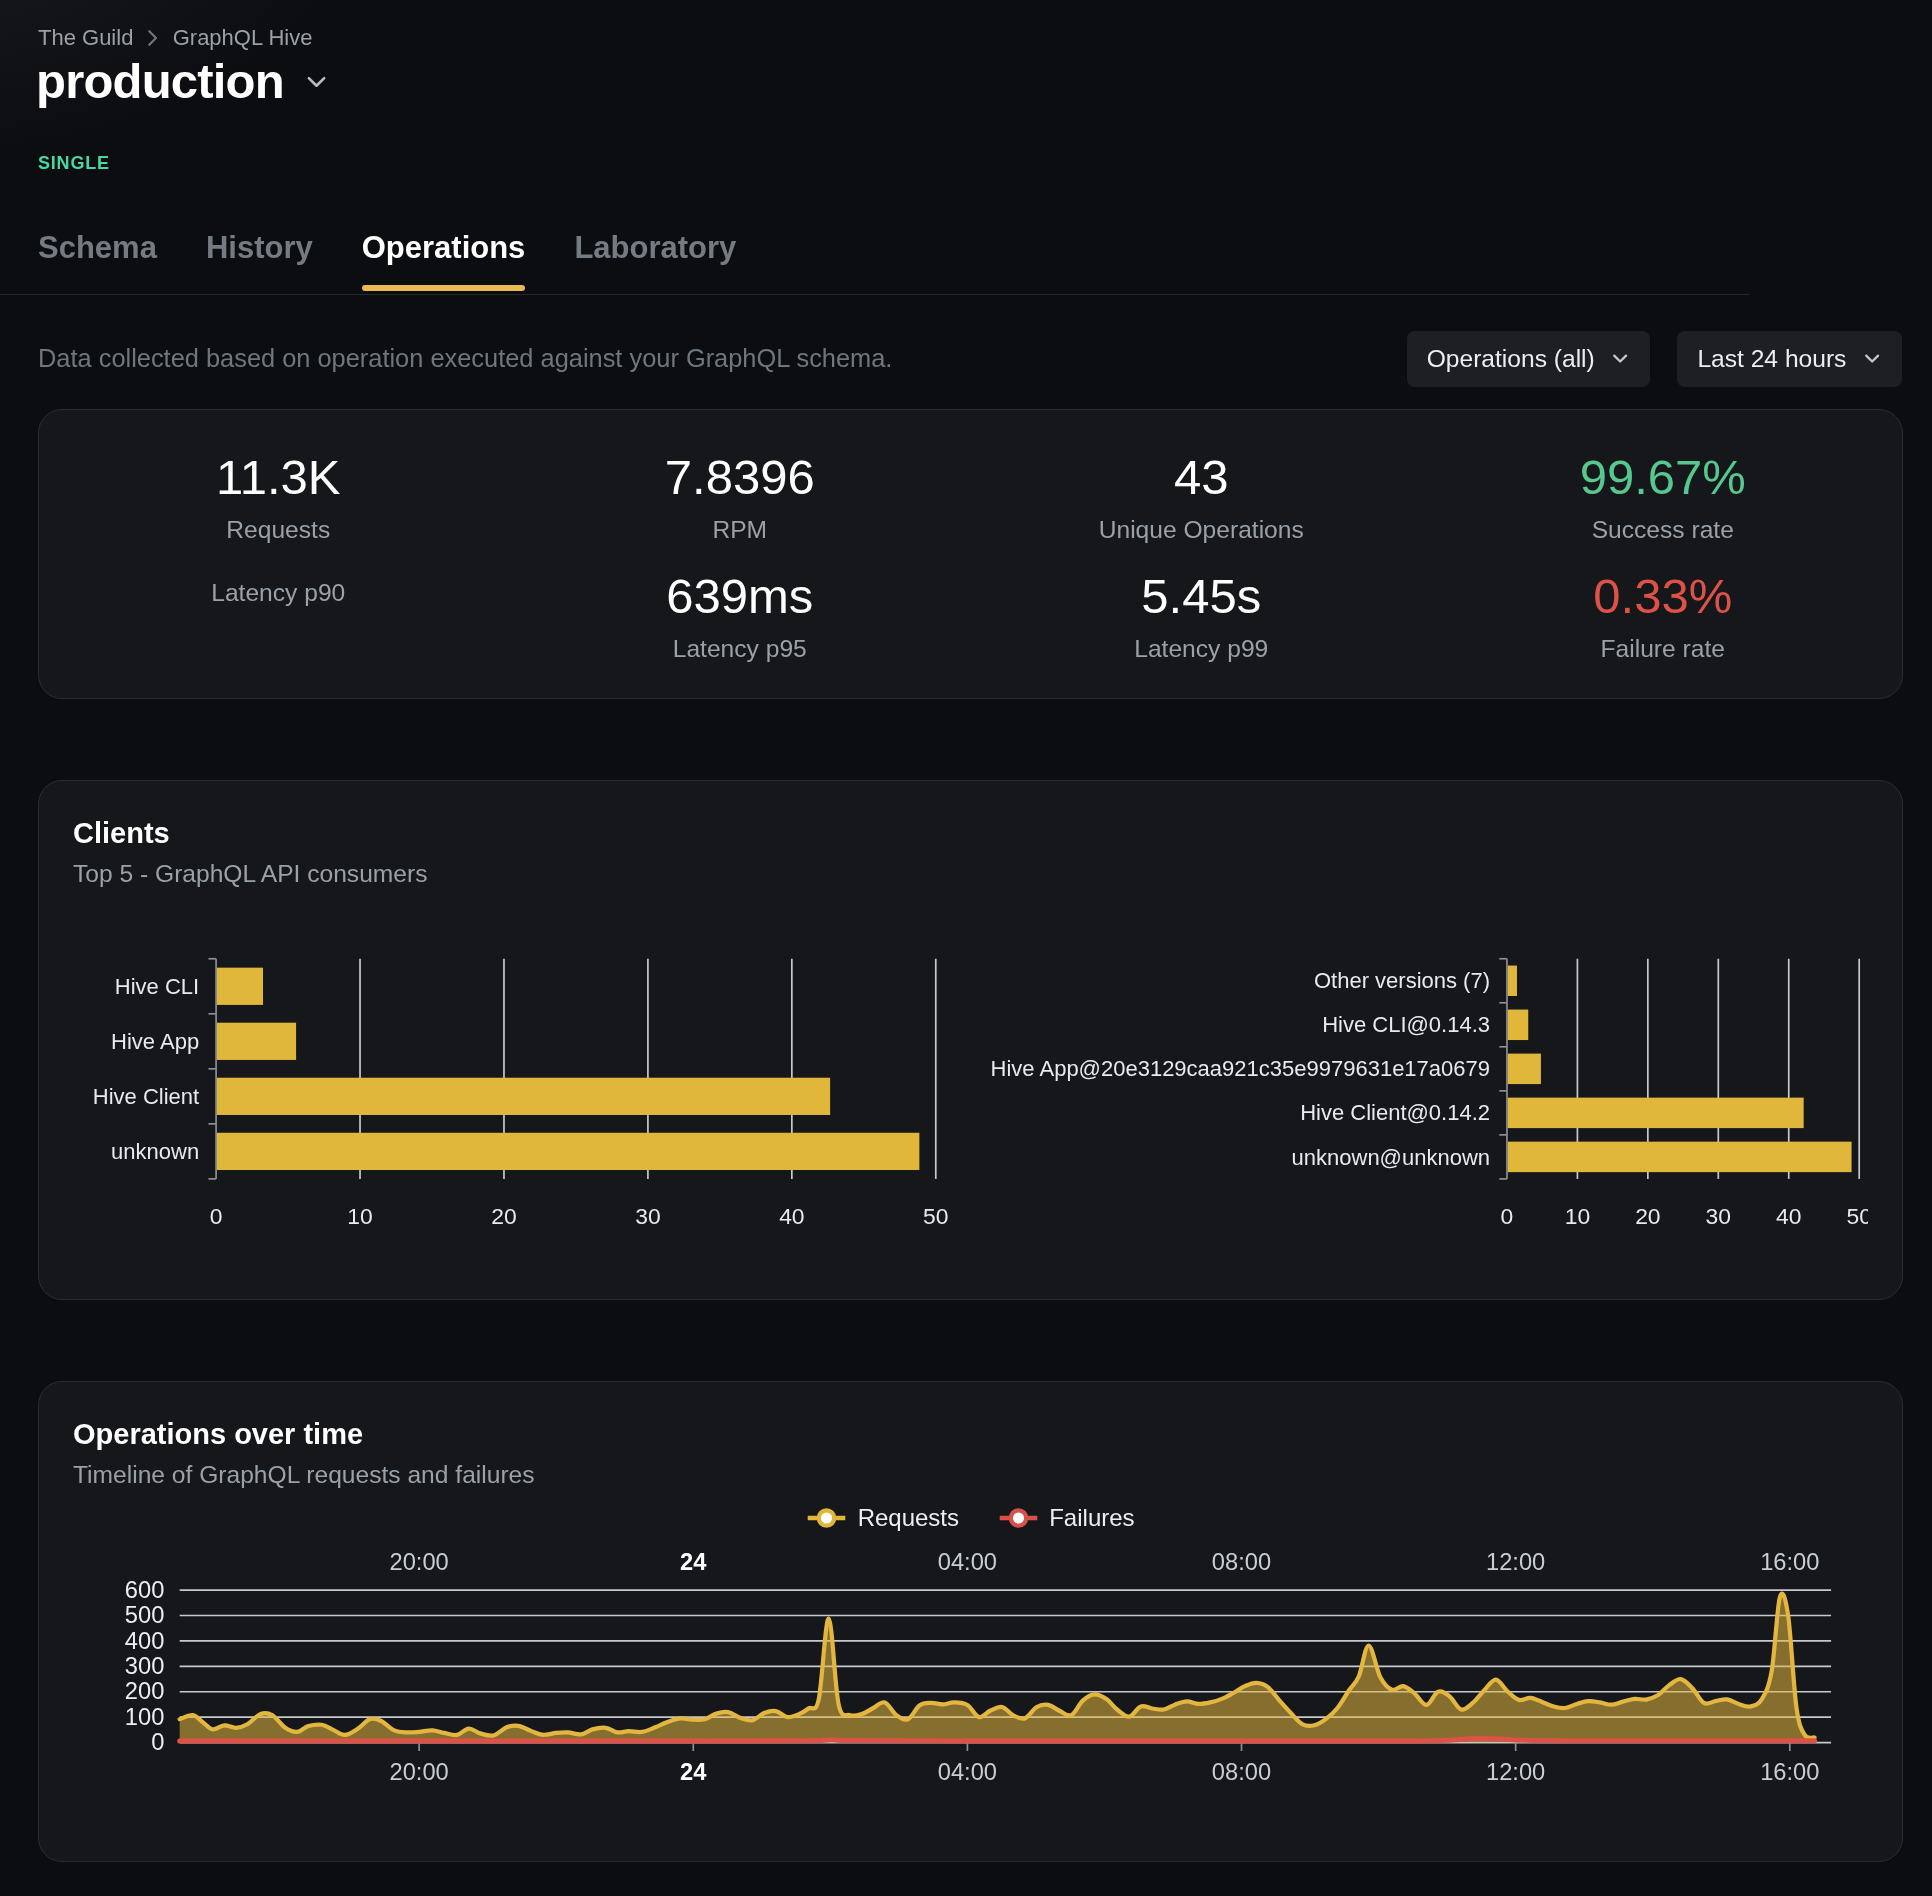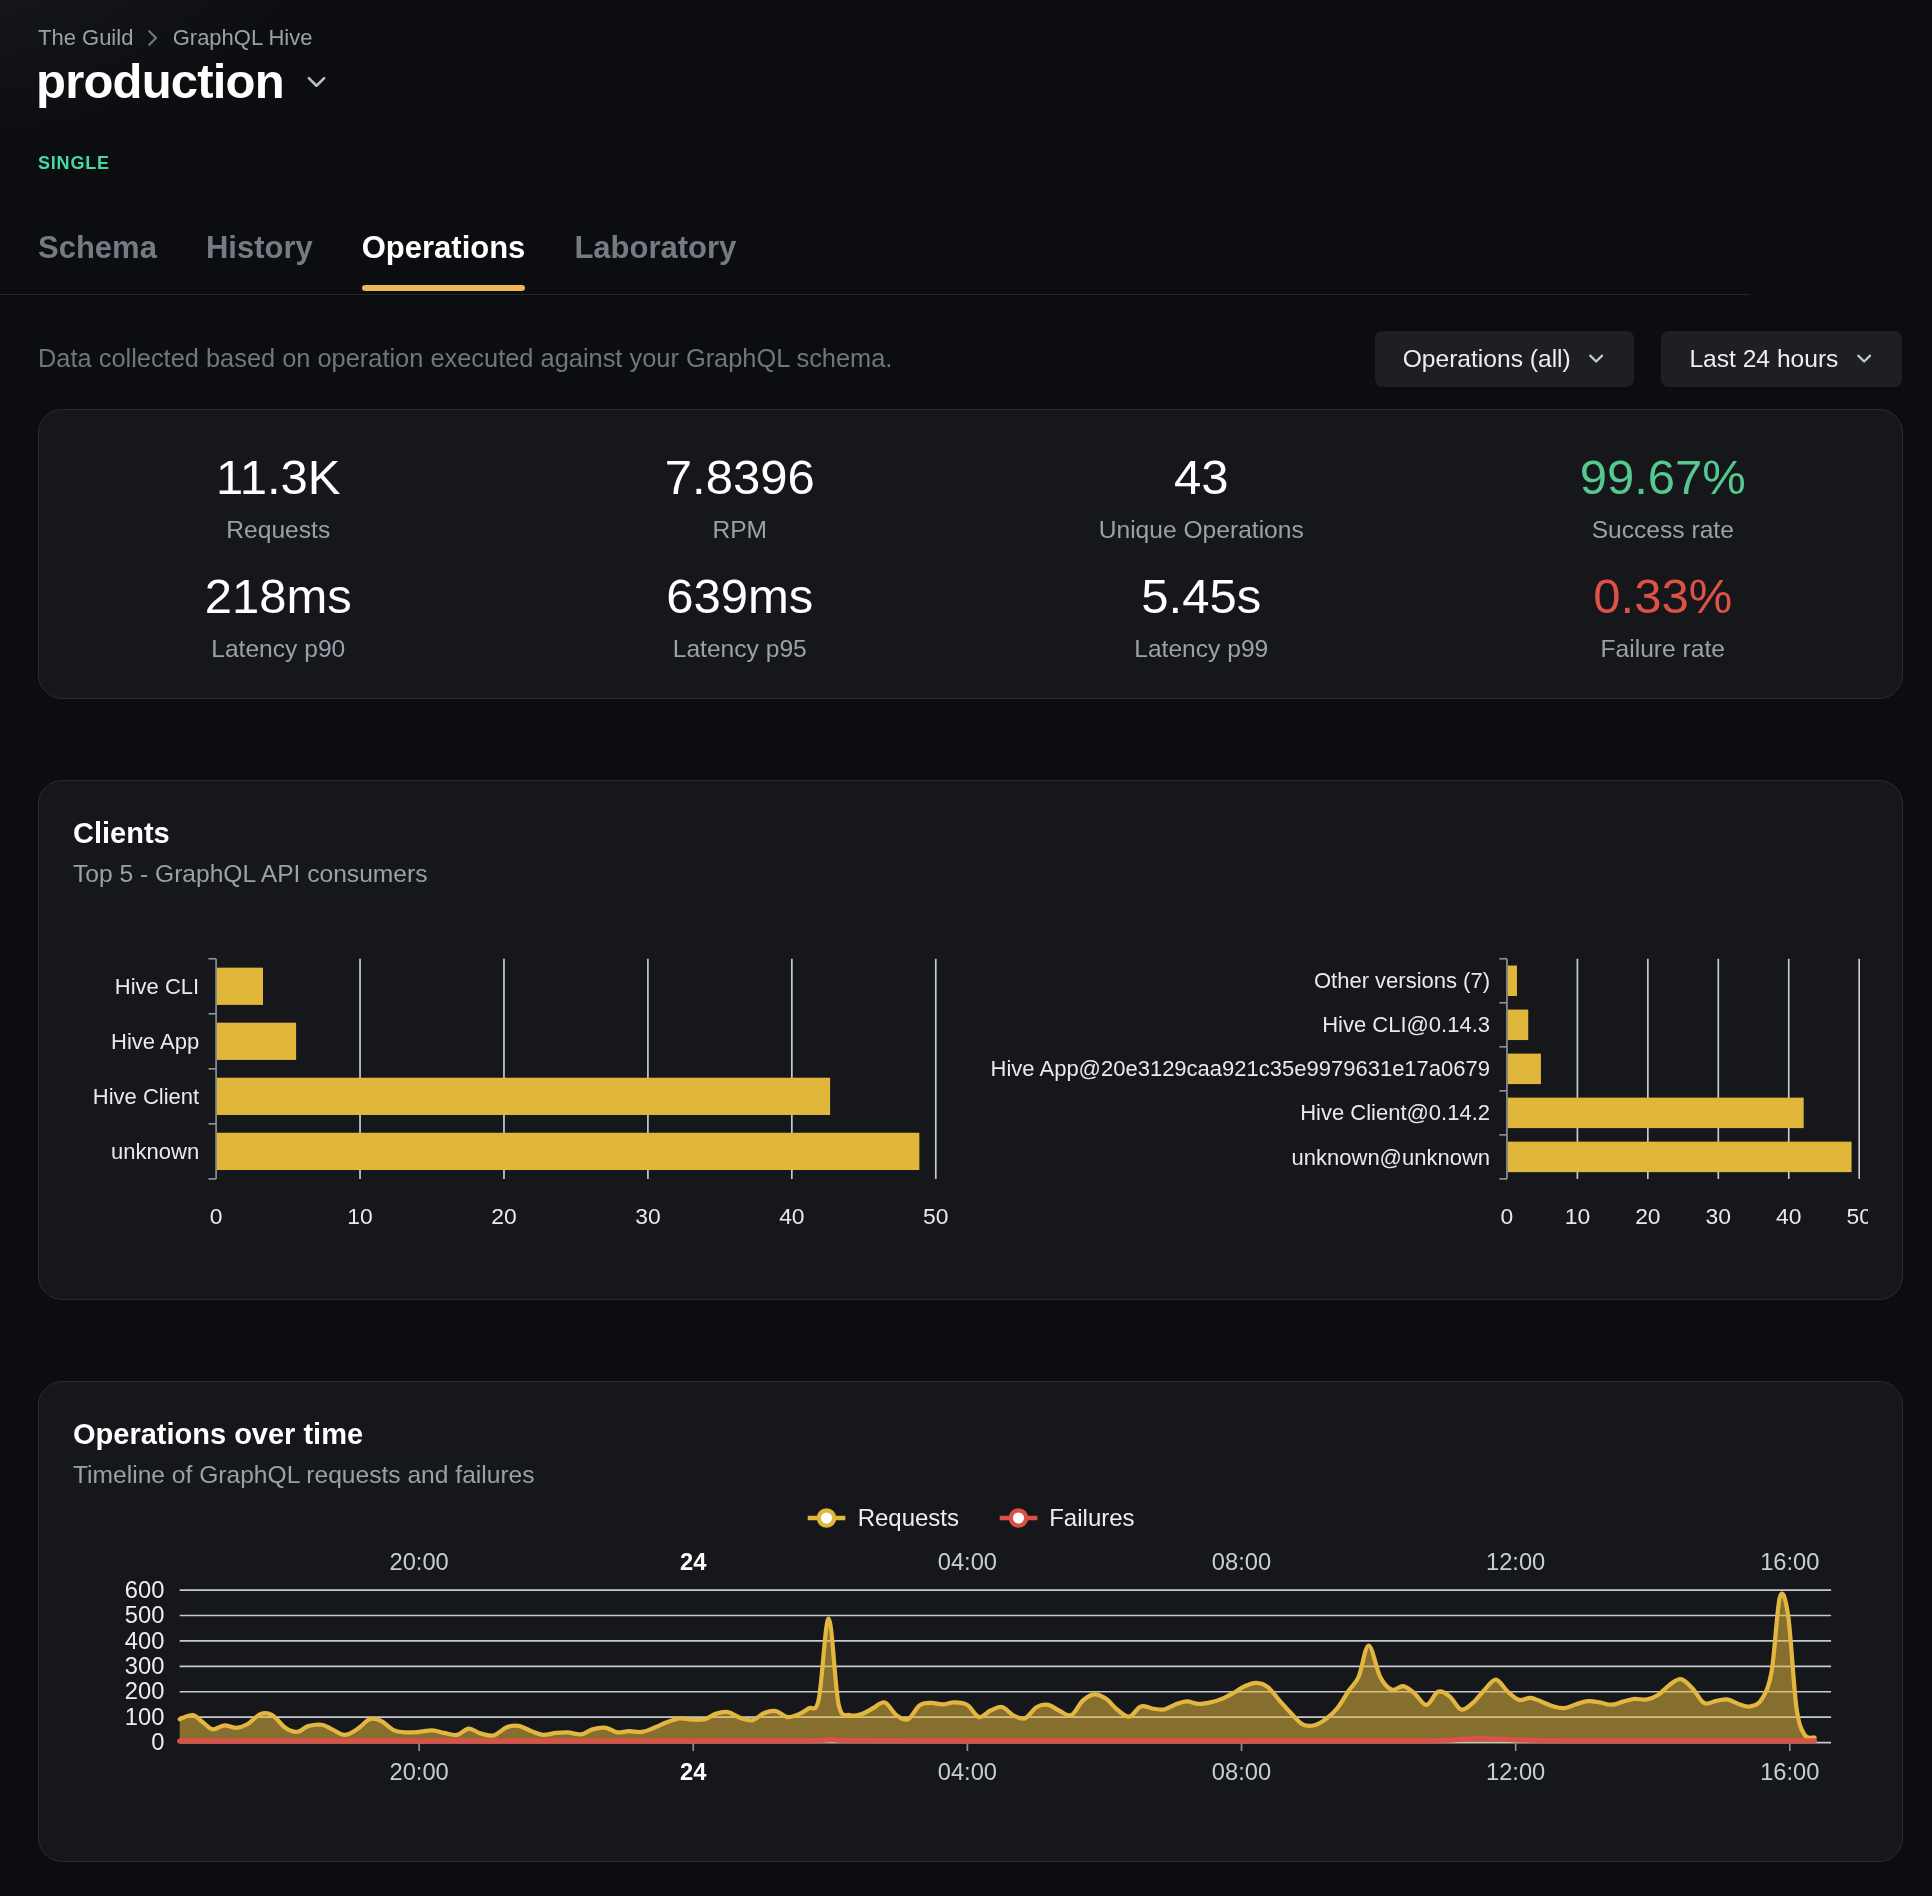--- a/index.html
+++ b/index.html
@@ -26,21 +26,21 @@
     display:flex; align-items:center; gap:49px; padding:0 38px; }
   .tab { font-size:31px; font-weight:600; color:#757b82; height:93px; display:flex; align-items:center; position:relative; cursor:pointer; }
   .tab.active { color:#fff; font-weight:700; }
   .tab.active::after { content:""; position:absolute; left:0; right:0; bottom:3.4px; height:6px; border-radius:3.4px; background:var(--accent,#ecb851); }
 
   
   .filter-row { position:absolute; top:329px; left:38px; right:30px; height:59px; display:flex; align-items:center; }
   .filter-info { font-size:25.4px; color:#6f767e; }
   .filter-buttons { margin-left:auto; display:flex; gap:27px; }
   .dropdown { background:#1d1f24; border-radius:7.6px; height:56px; display:flex; align-items:center; gap:15.3px;
-    padding:0 28px; font-size:24.6px; color:#eceef0; cursor:pointer; }
+    padding:0 20px; font-size:24.6px; color:#eceef0; cursor:pointer; }
   .dropdown .chev { color:#c6cacf; }
 
   
   .card { position:absolute; left:38px; width:1865px; background:#15171b; border:0.8px solid #2a2c31; border-radius:24px; }
   .card-stats { top:409px; height:290px; }
   .card-clients { top:780px; height:520px; padding:36px 34px; }
   .card-ops { top:1381px; height:481px; padding:36px 34px; }
 
   .stats-grid { display:grid; grid-template-columns:repeat(4,1fr); row-gap:24px; padding:39px 8.5px; text-align:center; }
   .stat-value { font-size:49px; font-weight:500; color:#fff; }
@@ -125,21 +125,20 @@
       </div>
       <div>
         <div class="stat-value" style="color: rgb(255, 255, 255);">43</div>
         <div class="stat-label">Unique Operations</div>
       </div>
       <div>
         <div class="stat-value" style="color: rgb(85, 199, 143);">99.67%</div>
         <div class="stat-label">Success rate</div>
       </div>
       <div>
-        <div class="stat-value" style="color: rgb(255, 255, 255);">218ms</div>
         <div class="stat-label">Latency p90</div>
       </div>
       <div>
         <div class="stat-value" style="color: rgb(255, 255, 255);">639ms</div>
         <div class="stat-label">Latency p95</div>
       </div>
       <div>
         <div class="stat-value" style="color: rgb(255, 255, 255);">5.45s</div>
         <div class="stat-label">Latency p99</div>
       </div>

